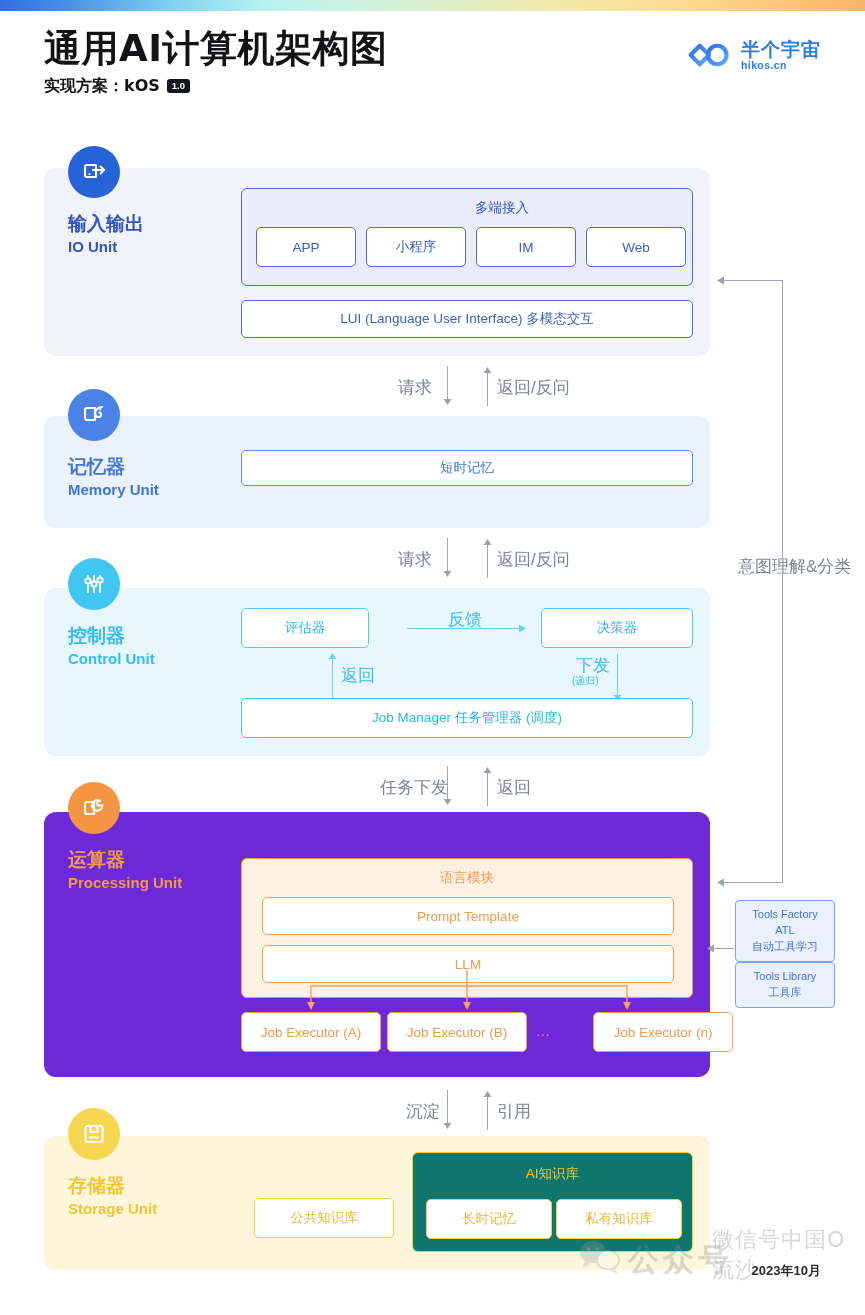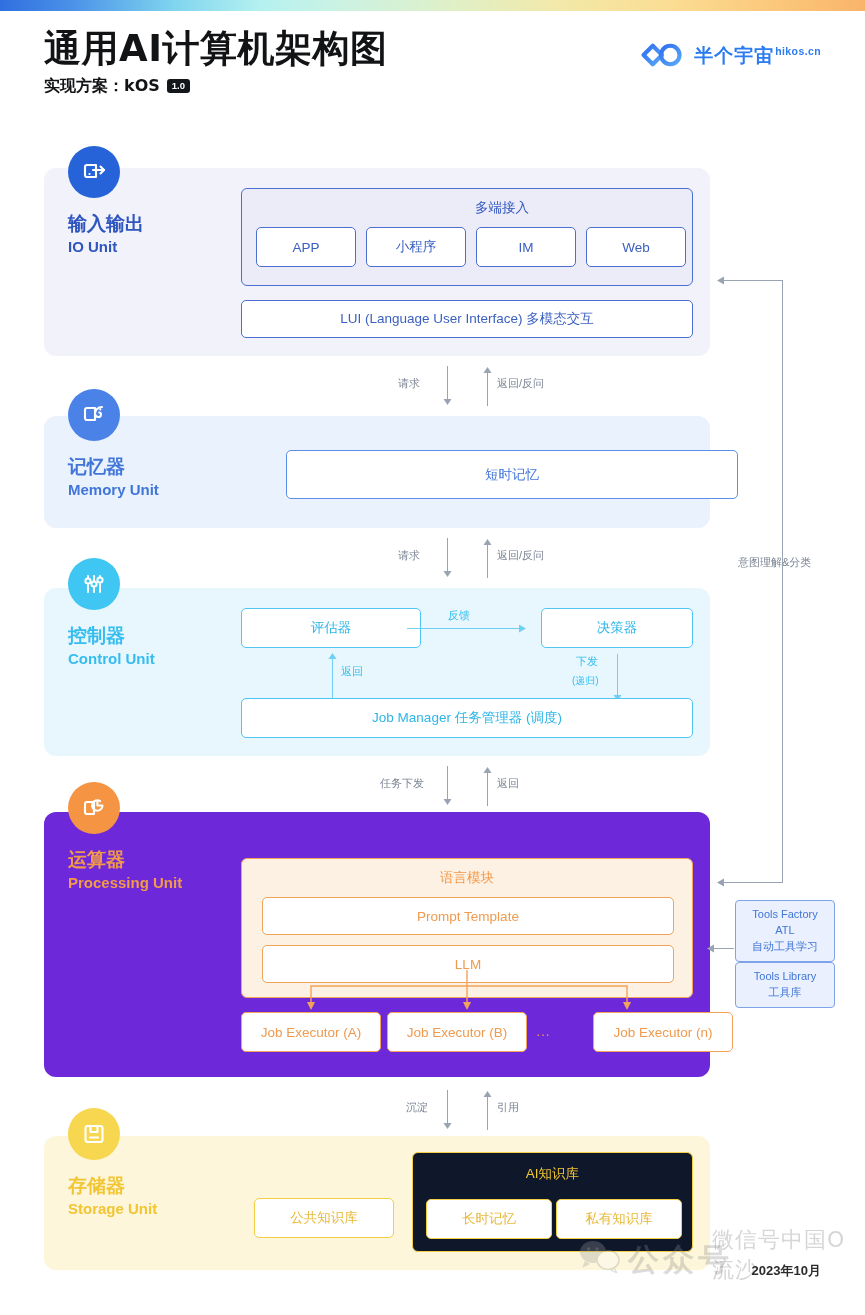--- a/index.html
+++ b/index.html
@@ -42,21 +42,21 @@
     border-radius: 3px; padding: 2px 5px 3px;
     line-height: 1;
   }
 
   
   .brand {
     position: absolute; top: 40px; right: 44px;
     display: flex; align-items: center; gap: 8px;
   }
   .brand-mark { width: 48px; height: 30px; }
-  .brand-text { display: flex; flex-direction: row; gap: 1px; }
+  .brand-text { display: flex; flex-direction: column; gap: 1px; }
   .brand-cn {
     font-size: 19px; font-weight: bold; color: #2b7bf0;
     letter-spacing: 1px; line-height: 1;
     font-family: "DejaVu Sans", "Liberation Sans", sans-serif;
   }
   .brand-en {
     font-size: 10.5px; font-weight: bold; color: #2b7bf0;
     letter-spacing: 0.4px; line-height: 1;
   }
 
@@ -111,28 +111,28 @@
   .ic-ctl  { background: #3fc6f2; }
 
   .proc    { background: #6d28d9; }
   .proc .b { border-color: #f2a359; color: #ef9a4e; }
   .proc-inner { background: #fdf1e4; border-color: #f2a359; }
   .c-proc  { color: #f2994a; }
   .ic-proc { background: #f59442; }
 
   .sto     { background: #fdf6da; }
   .sto .b  { border-color: #f2cf45; color: #e8b93a; }
-  .sto-inner { background: #0f172a; border-color: #f2cf45; }
+  .sto-inner { background: #0f766e; border-color: #f2cf45; }
   .c-sto   { color: #f2c532; }
   .ic-sto  { background: #f7d750; }
 
   
   .conn { position: absolute; }
   .conn-label {
-    position: absolute; font-size: 11px; color: #7b8493;
+    position: absolute; font-size: 17px; color: #7b8493;
     white-space: nowrap;
   }
   .vline { position: absolute; width: 1px; background: #9aa3b2; }
   .hline { position: absolute; height: 1px; background: #9aa3b2; }
 
   
   .tool-box {
     position: absolute; width: 100px;
     border: 1px solid #7fa3e8; background: #eaf0fd;
     border-radius: 4px; color: #4176d8;
@@ -235,21 +235,21 @@
     <div class="layer-icon ic-mem">
       <svg width="28" height="28" viewBox="0 0 28 28" fill="none" stroke="#fff" stroke-width="2.1" stroke-linecap="round" stroke-linejoin="round">
         <path d="M5 9a2 2 0 0 1 2-2h8v12H7a2 2 0 0 1-2-2z"></path>
         <path d="M22 6c-4 0-7 3-7 6.5 0 2 1.4 3.5 3.2 3.5 1.6 0 2.8-1.2 2.8-2.6 0-1.1-.8-1.9-1.8-1.9"></path>
         <circle cx="20.3" cy="8.4" r="1.1" fill="#fff" stroke="none"></circle>
       </svg>
     </div>
     <div class="layer-cn c-mem">记忆器</div>
     <div class="layer-en c-mem">Memory Unit</div>
   </div>
-  <div class="chip b" style="left:197px; top:34px; width:452px; height:49px;margin-left:45px;">
+  <div class="chip b" style="left:197px; top:34px; width:452px; height:36px;">
     <span>短时记忆</span>
   </div>
 </div>
 
 <div class="conn">
   <div class="vline" style="left:447px; top:538px; height:36px;"></div>
   <svg style="position:absolute; left:442px; top:568px;" width="11" height="10">
       <path d="M5.5 9 L1.5 3 L9.5 3 Z" fill="#9aa3b2"></path>
     </svg>
   <div class="conn-label" style="left:398px; top:548px;">请求</div>
@@ -272,21 +272,21 @@
           <path d="M14 18v4"></path>
         <path d="M20 6v1"></path>
           <circle cx="20" cy="10" r="2.6"></circle>
           <path d="M20 14v8"></path>
       </svg>
     </div>
     <div class="layer-cn c-ctl">控制器</div>
     <div class="layer-en c-ctl">Control Unit</div>
   </div>
 
-  <div class="chip b" style="left:197px; top:20px; width:180px; height:40px;">
+  <div class="chip b" style="left:197px; top:20px; width:128px; height:40px;">
     <span>评估器</span>
   </div>
   <div class="chip b" style="left:497px; top:20px; width:152px; height:40px;">
     <span>决策器</span>
   </div>
 
   <div class="hline" style="left:363px; top:40px; width:112px; background:#6fd0f2;"></div>
   <svg style="position:absolute; left:472px; top:35px;" width="11" height="11">
       <path d="M10 5.5 L3 1.5 L3 9.5 Z" fill="#6fd0f2"></path>
     </svg>

